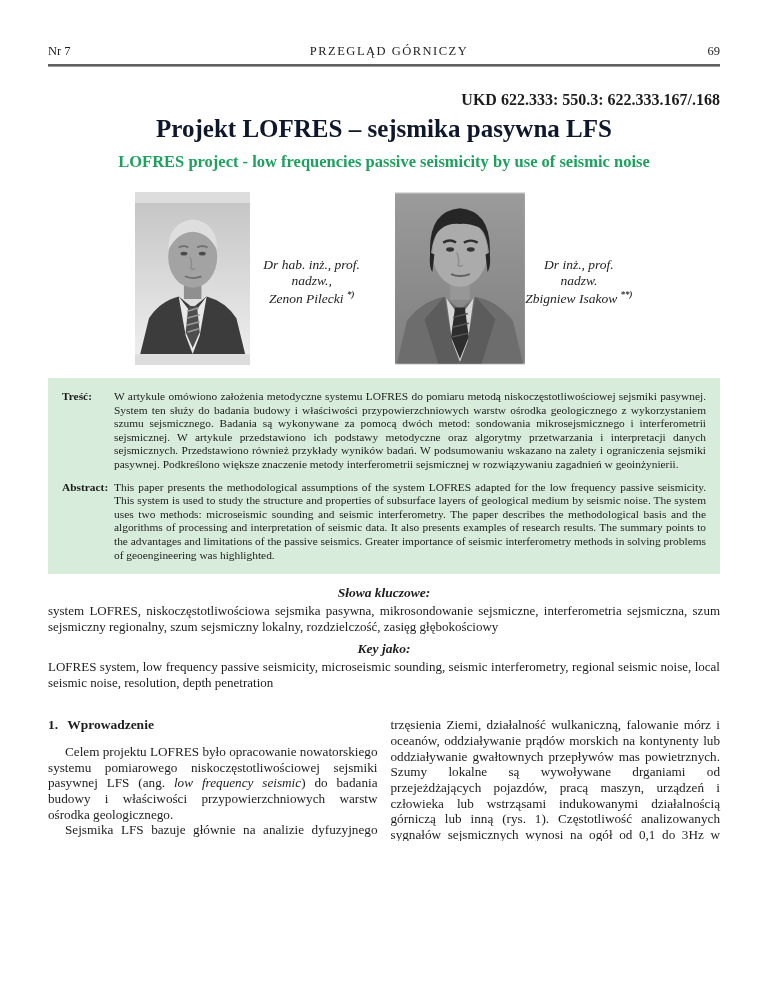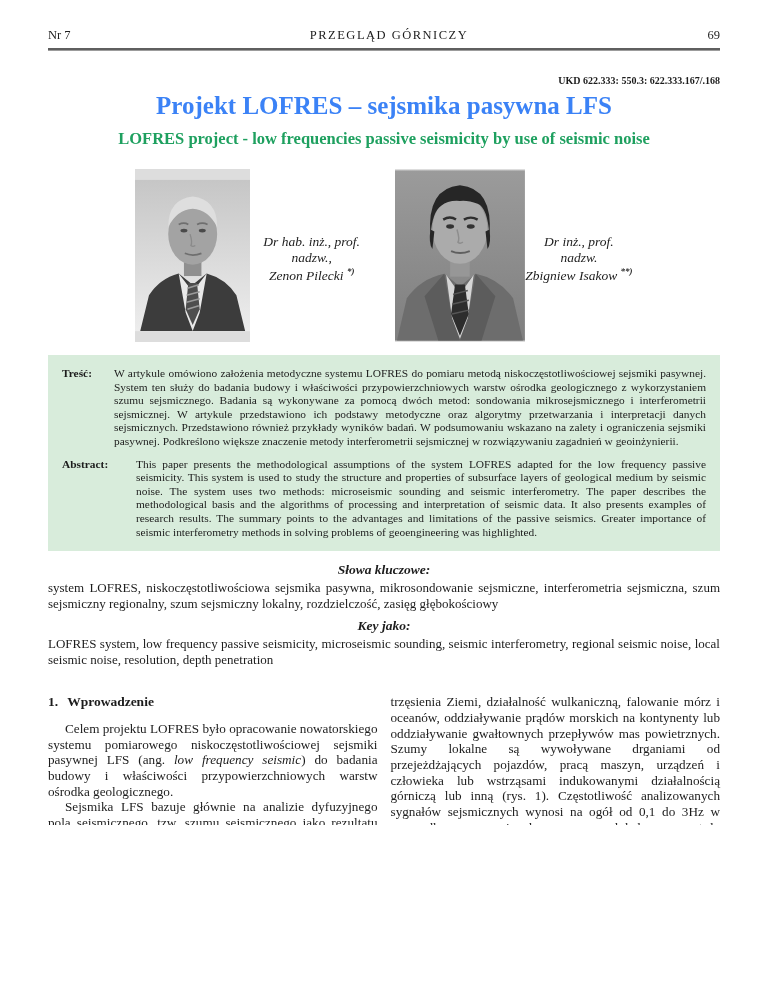--- a/index.html
+++ b/index.html
@@ -1,47 +1,47 @@
 <!DOCTYPE html>
 <html lang="pl"><head>
 <meta charset="utf-8">
 <style>
   * { margin:0; padding:0; box-sizing:border-box; }
   html,body { background:#ffffff; }
   body { font-family:"Liberation Serif", serif; color:#1c1c1c; }
-  .page { position:relative; width:768px; height:825px; margin:0 auto; background:#fff;
+  .page { position:relative; width:768px; height:825px; margin:16px auto; background:#fff;
           padding:28px 48px 12px 48px; overflow:hidden; }
 
   
   .journal-header { display:flex; justify-content:space-between; align-items:baseline;
                     font-size:12.5px; }
   .journal-name { letter-spacing:1.5px; }
   .header-rule { margin-top:5px; height:2px; border-top:2px solid #5f5f5f; border-bottom:1px solid #9c9c9c; }
 
-  .ukd-line { margin-top:24px; text-align:right; font-weight:bold; font-size:10px; }
+  .ukd-line { margin-top:24px; text-align:right; font-weight:bold; font-size:16px; }
 
   
   .article-title { margin-top:4px; text-align:center; font-weight:bold; font-size:25px;
-                   line-height:1.28; color:#3b82f6; }
+                   line-height:1.28; color:#0f172a; }
   .article-subtitle { margin-top:7px; text-align:center; font-weight:bold; font-size:16.5px;
                       color:#1ea05f; }
 
   
   .authors-row { margin-top:20px; display:flex; justify-content:center; gap:22px; }
   .author-figure { width:238px; display:flex; flex-direction:row; align-items:center; }
   .portrait { width:132px; height:173px; display:block; background:#ddd; }
   .author-caption { margin-top:7px; font-style:italic; font-size:13.5px; line-height:1.22;
                     text-align:center; }
   .fn-mark { font-size:9px; vertical-align:super; font-weight:bold; }
 
   
   .abstract-box { margin-top:13px; background:#d8ecdb; padding:12px 14px 12px 14px;
                   font-size:11.4px; line-height:13.6px; text-align:justify; }
   .abstract-row { display:grid; grid-template-columns:52px 1fr; }
-  .abstract-row + .abstract-row { margin-top:9px;gap:22px; }
+  .abstract-row + .abstract-row { margin-top:9px; }
   .abstract-label { font-weight:bold; }
 
   
   .kw-block { margin-top:11px; }
   .kw-label { font-weight:bold; font-style:italic; font-size:13.5px; margin-top:6px;text-align:center; }
   .kw-text { font-size:13px; line-height:16px; text-align:justify; margin-top:2px; }
 
   
   .columns { margin-top:26px; display:flex; gap:13px; }
   .col { flex:1; font-size:13.2px; line-height:15.7px; text-align:justify; }

